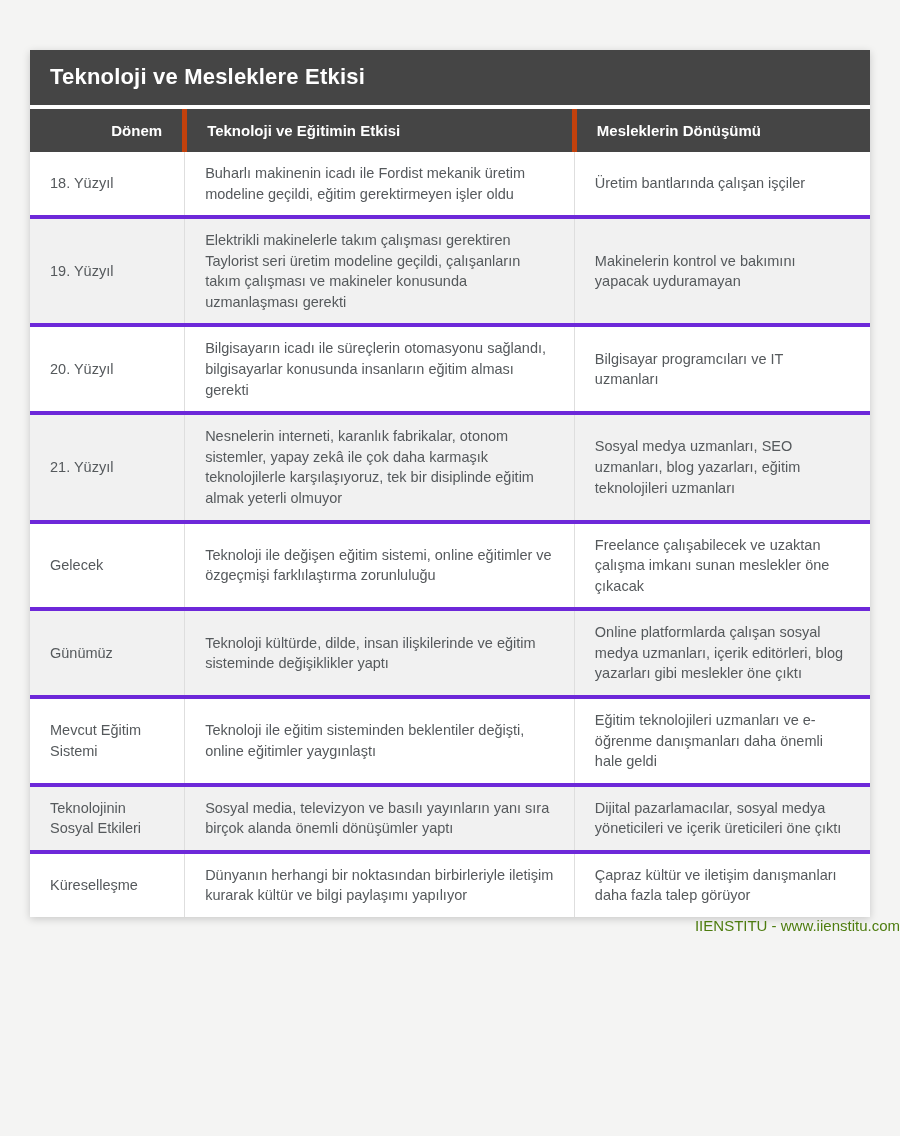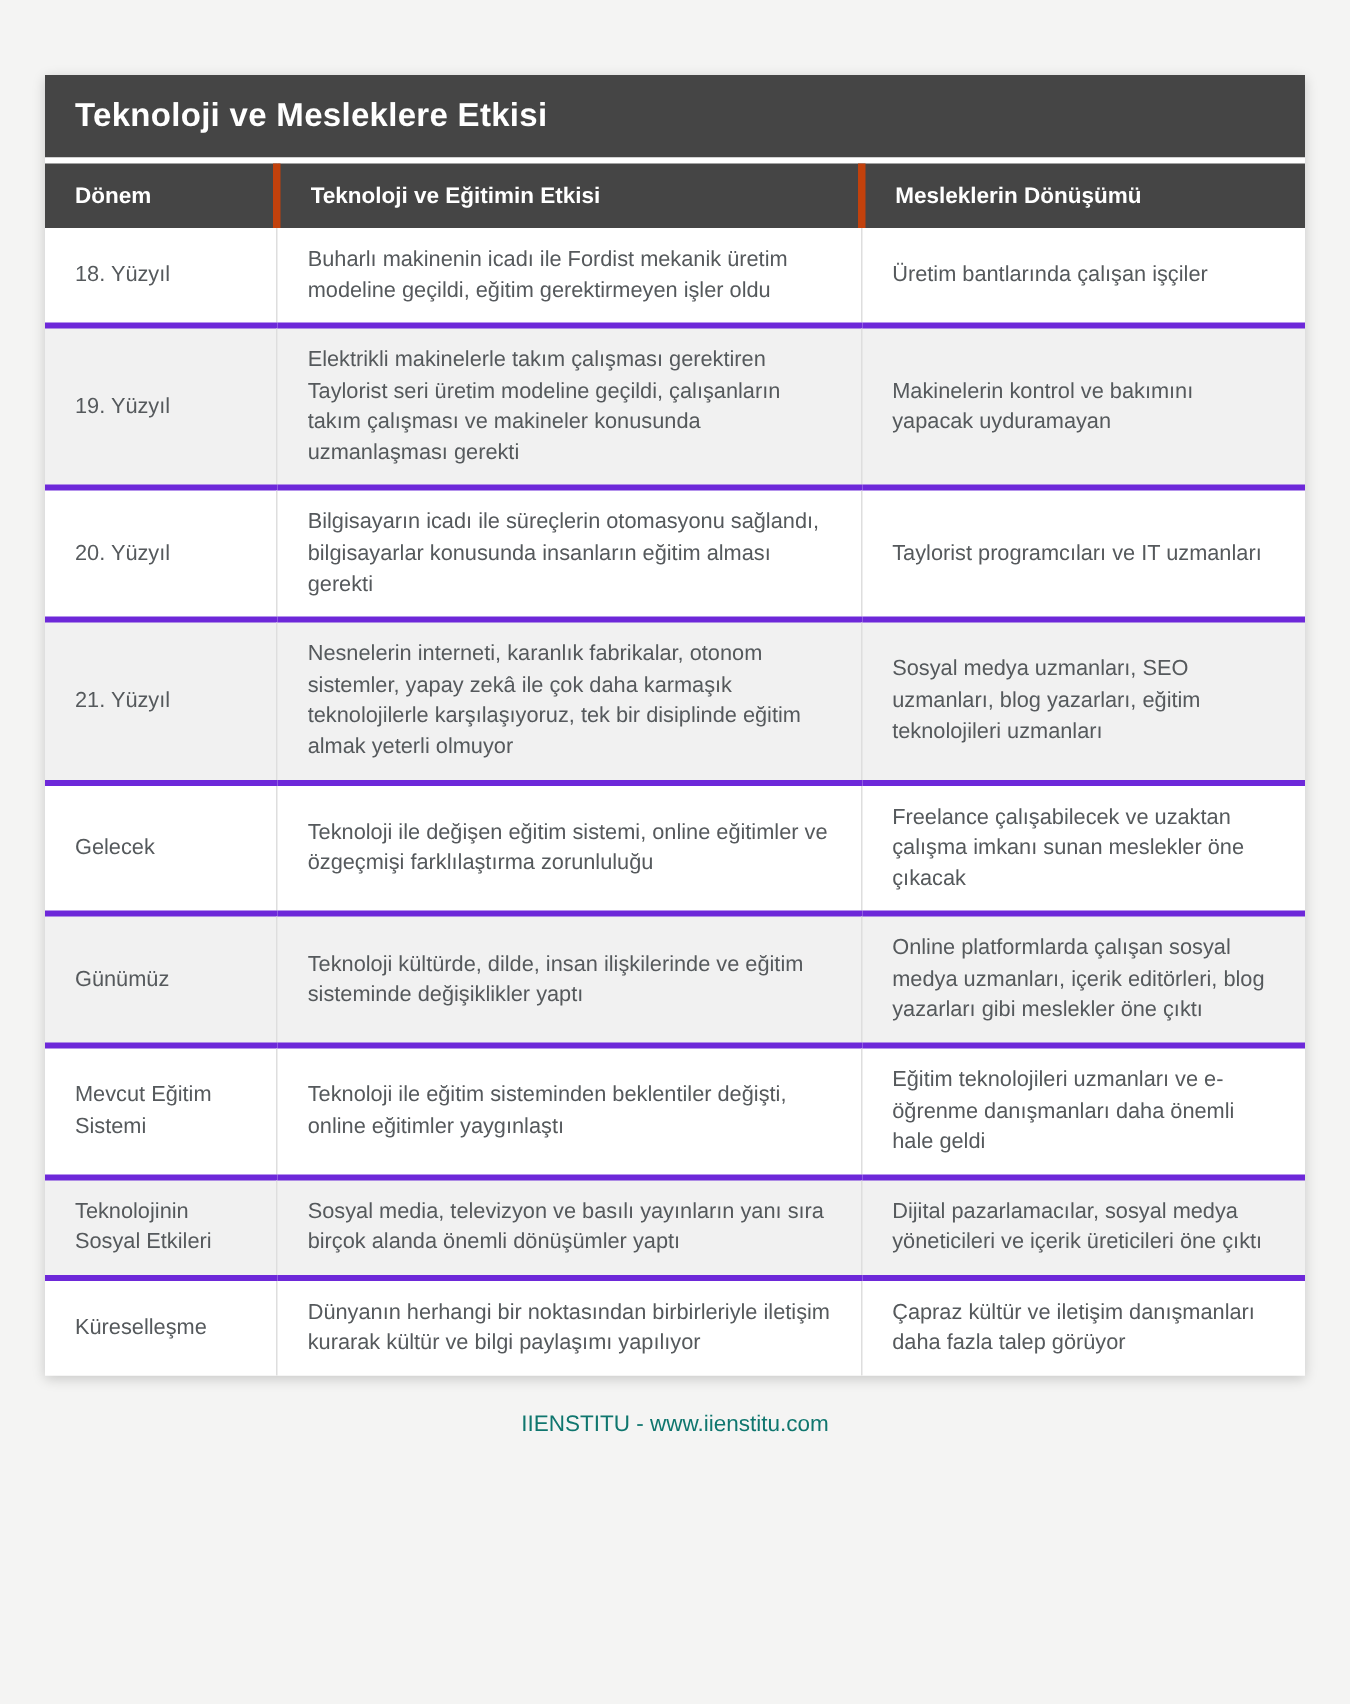--- a/index.html
+++ b/index.html
@@ -39,40 +39,39 @@
 
   thead th {
     background: #454545;
     color: #ffffff;
     font-size: 15px;
     font-weight: bold;
     text-align: left;
     padding: 13px 20px;
     border-left: 5px solid #c2410c;
   }
-  thead th:first-child { border-left: none; }
+  thead th:first-child { border-left: none; text-align: right; }
 
   tbody td {
     font-size: 14.5px;
     line-height: 1.42;
     color: #55595c;
     padding: 11px 20px;
     vertical-align: middle;
     border-top: 4px solid #6d28d9;
   }
   tbody td + td { border-left: 1px solid #dedede; }
   tbody tr:first-child td { border-top: none; }
   tbody tr:nth-child(even) td { background: #f1f1f1; }
   tbody tr:nth-child(odd) td { background: #ffffff; }
 
   .footer {
-    text-align: center;
-    color: #0f766e;
+    text-align: right;
+    color: #4d7c0f;
     font-size: 15px;
-    margin-top: 24px;
   }
 </style>
 </head>
 <body>
 
 <div class="card">
   <div class="title-bar">Teknoloji ve Mesleklere Etkisi</div>
   <div class="title-gap"></div>
 
   <table class="data-table">
@@ -95,21 +94,21 @@
         <td>Üretim bantlarında çalışan işçiler</td>
       </tr>
       <tr>
         <td>19. Yüzyıl</td>
         <td>Elektrikli makinelerle takım çalışması gerektiren Taylorist seri üretim modeline geçildi, çalışanların takım çalışması ve makineler konusunda uzmanlaşması gerekti</td>
         <td>Makinelerin kontrol ve bakımını yapacak uyduramayan</td>
       </tr>
       <tr>
         <td>20. Yüzyıl</td>
         <td>Bilgisayarın icadı ile süreçlerin otomasyonu sağlandı, bilgisayarlar konusunda insanların eğitim alması gerekti</td>
-        <td>Taylorist programcıları ve IT uzmanları</td>
+        <td>Bilgisayar programcıları ve IT uzmanları</td>
       </tr>
       <tr>
         <td>21. Yüzyıl</td>
         <td>Nesnelerin interneti, karanlık fabrikalar, otonom sistemler, yapay zekâ ile çok daha karmaşık teknolojilerle karşılaşıyoruz, tek bir disiplinde eğitim almak yeterli olmuyor</td>
         <td>Sosyal medya uzmanları, SEO uzmanları, blog yazarları, eğitim teknolojileri uzmanları</td>
       </tr>
       <tr>
         <td>Gelecek</td>
         <td>Teknoloji ile değişen eğitim sistemi, online eğitimler ve özgeçmişi farklılaştırma zorunluluğu</td>
         <td>Freelance çalışabilecek ve uzaktan çalışma imkanı sunan meslekler öne çıkacak</td>

